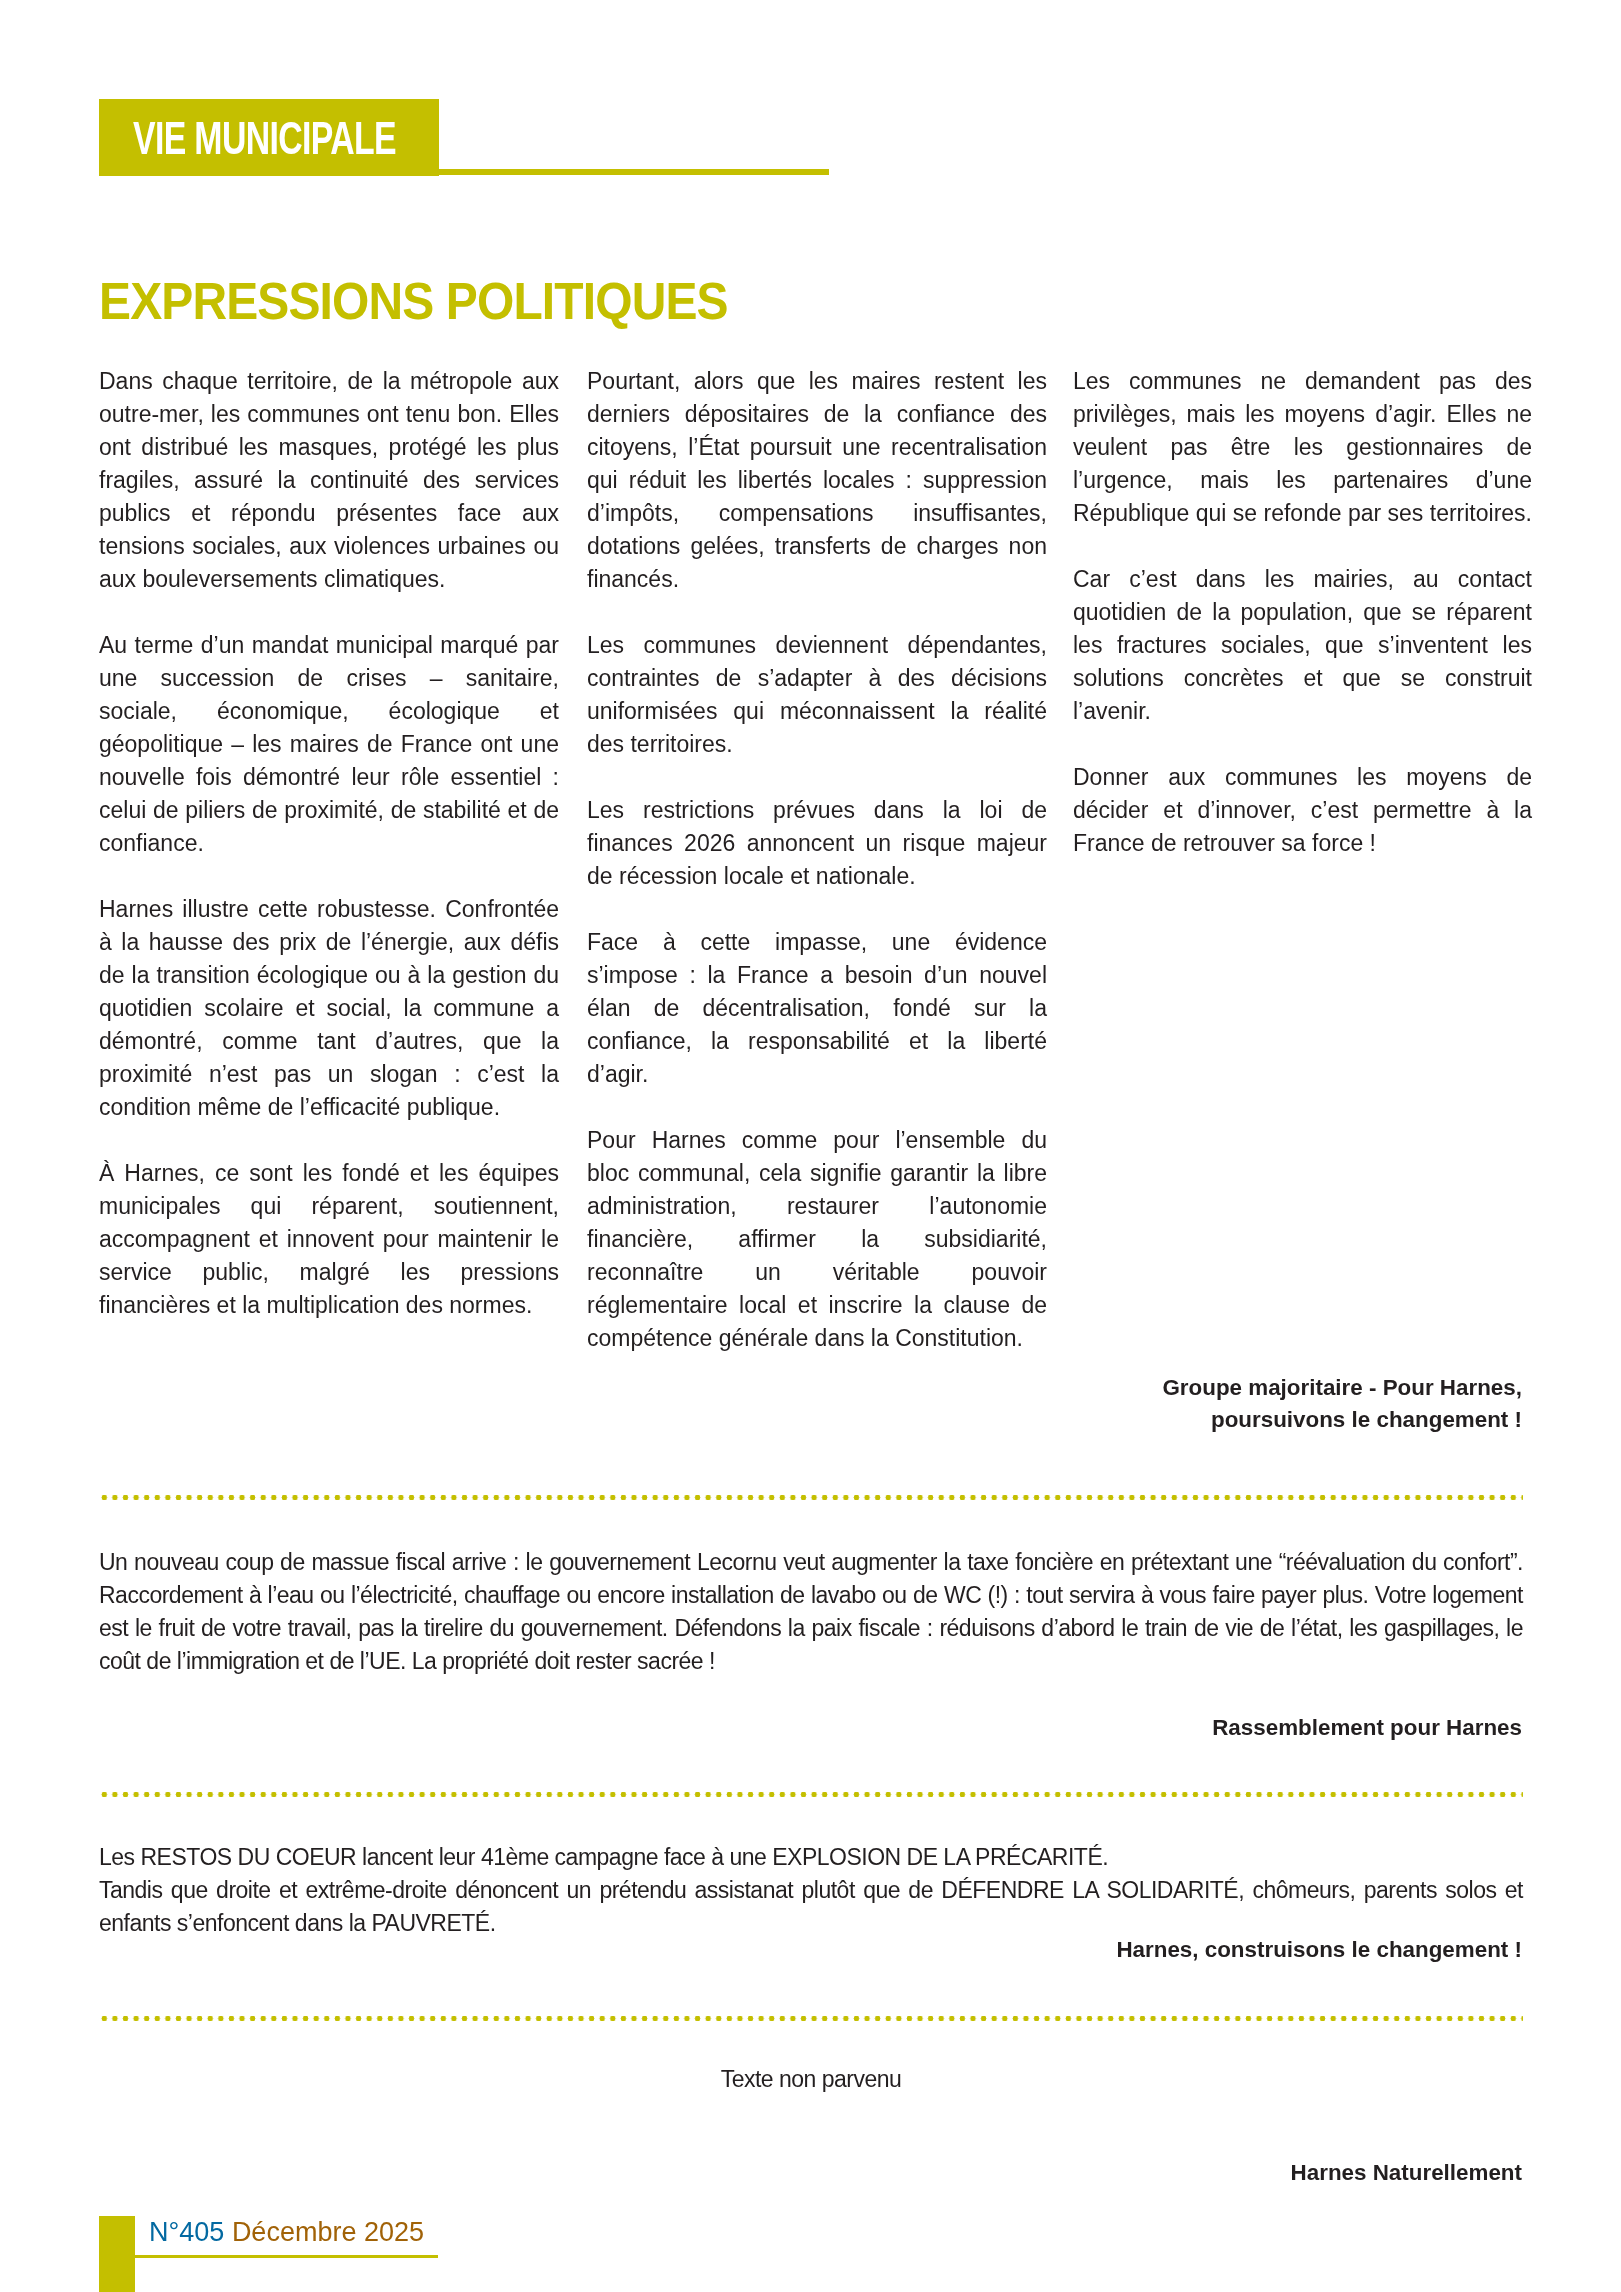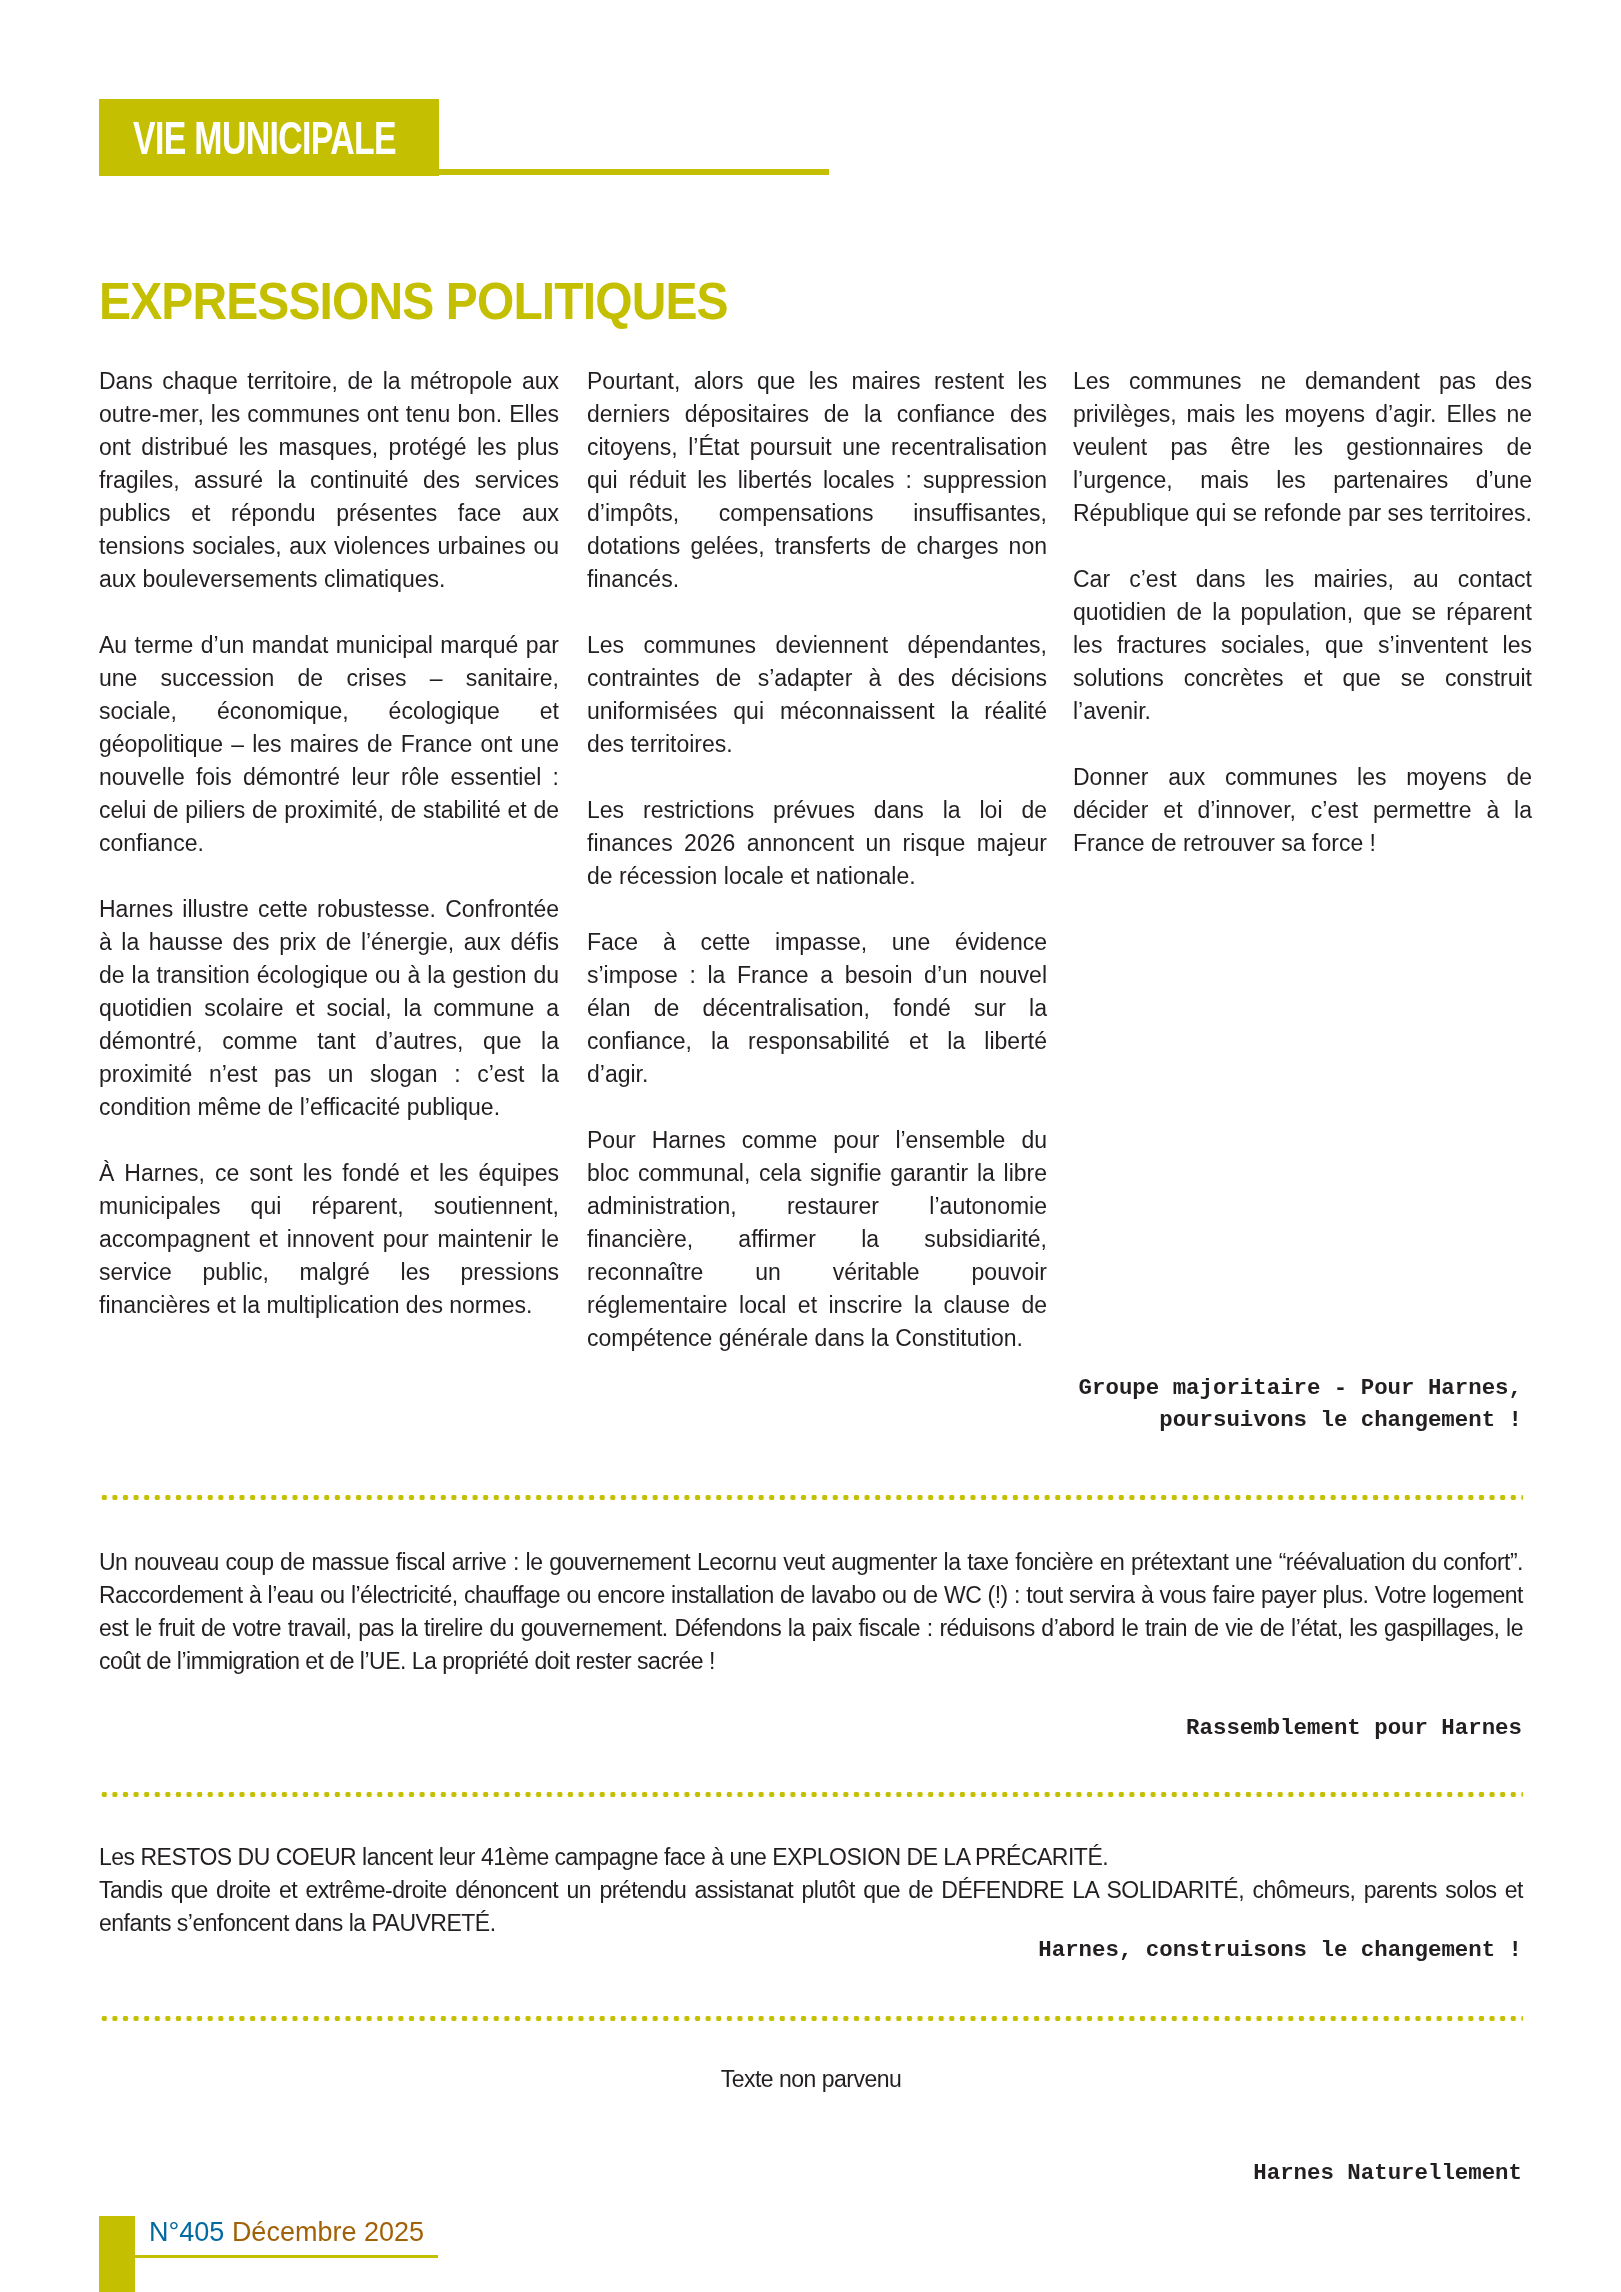--- a/index.html
+++ b/index.html
@@ -19,21 +19,21 @@
                 transform: scaleX(0.94); transform-origin: left center; }
 
   
   .col { position: absolute; top: 365px; width: 460px; font-size: 23px; line-height: 33px;
          text-align: justify; hyphens: none; }
   .col p { margin: 0 0 33px 0; }
   .col1 { left: 99px; }
   .col2 { left: 587px; }
   .col3 { left: 1073px; width: 459px; }
 
-  .signature { right: 99px; text-align: right; font-family: Liberation Mono, monospace; font-weight: bold;
+  .signature { right: 99px; text-align: right; font-family: Liberation Sans, sans-serif; font-weight: bold;
                font-size: 22.4px; line-height: 32px; color: #231f20; }
 
   .dots { position: absolute; left: 99px; width: 1424px; height: 7.2px;
           background-image: radial-gradient(circle, #c4bf00 2.7px, transparent 3px);
           background-size: 10.6px 7.2px; background-repeat: repeat-x; }
 
   .wide { position: absolute; left: 99px; width: 1424px; font-size: 23px; line-height: 33px;
           text-align: justify; }
   .wide p { margin: 0; }
   .condensed { letter-spacing: -0.5px; }

